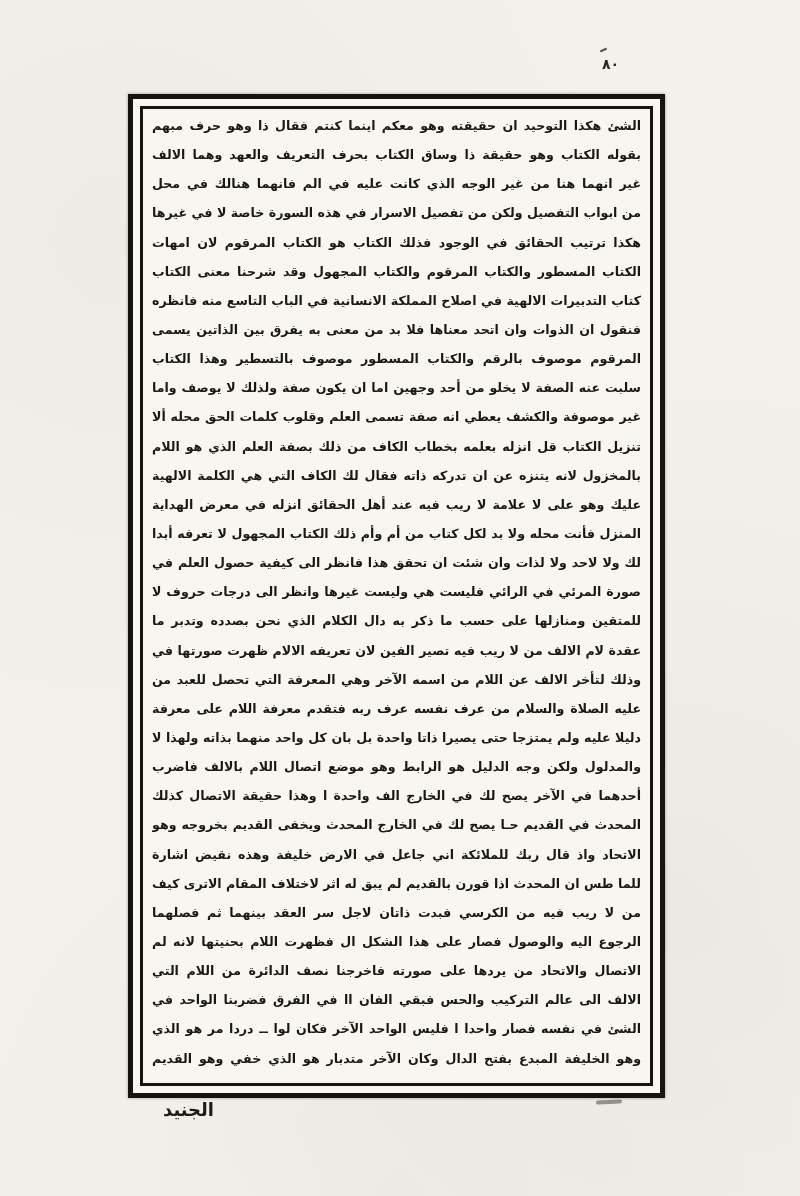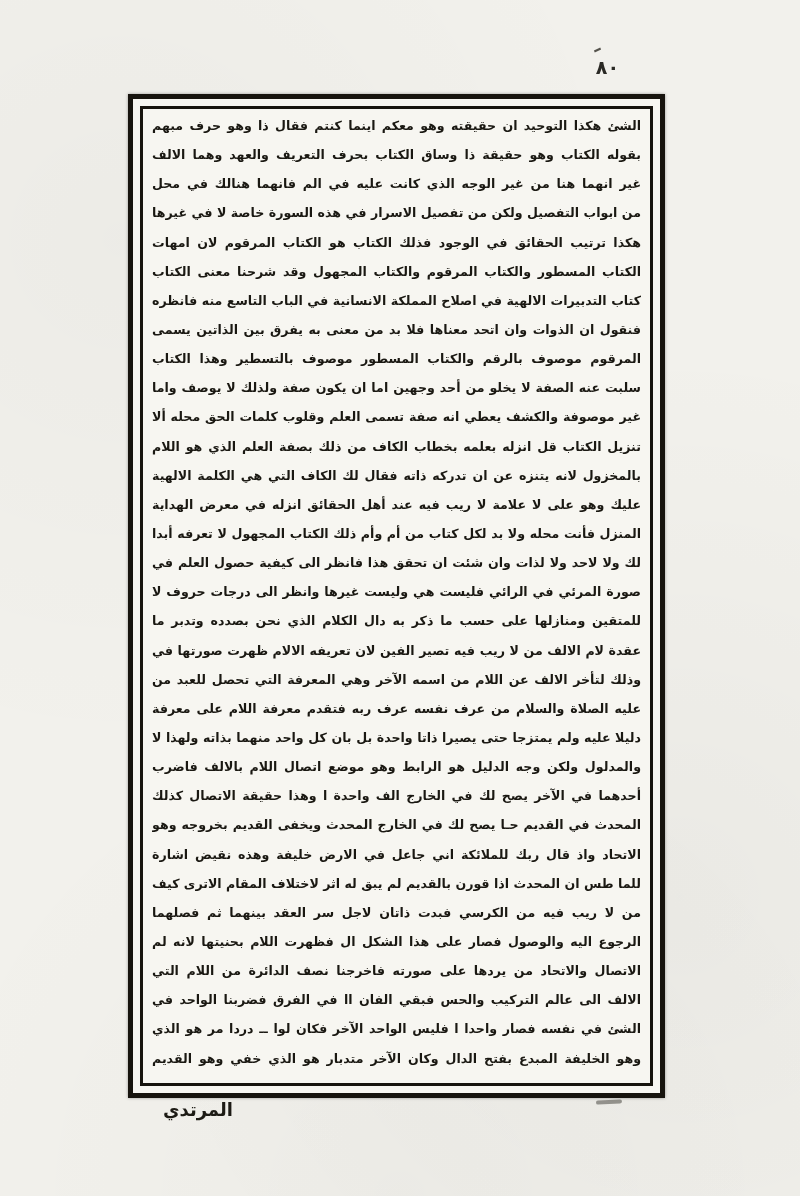--- a/index.html
+++ b/index.html
@@ -7,21 +7,21 @@
     width:800px;height:1196px;position:relative;overflow:hidden;
     background:#f2f1ec;
     background-image:
       radial-gradient(circle at 15% 20%, rgba(0,0,0,0.025), transparent 45%),
       radial-gradient(circle at 85% 75%, rgba(0,0,0,0.03), transparent 50%),
       radial-gradient(circle at 50% 100%, rgba(0,0,0,0.02), transparent 40%);
     font-family:"DejaVu Sans", sans-serif;
   }
   .page-number{
     position:absolute;top:56px;right:181px;
-    font-size:19px;font-weight:bold;color:#2b2a25;letter-spacing:1px;
+    font-size:14px;font-weight:bold;color:#2b2a25;letter-spacing:1px;
   }
   .page-number::before{
     content:"";position:absolute;top:-7px;left:-2px;width:7px;height:2px;
     background:#55534c;transform:rotate(-25deg);
   }
   .frame-outer{
     position:absolute;left:128px;top:94px;width:537px;height:1004px;
     box-sizing:border-box;border:5px solid #17140e;background:#f7f6f1;
     box-shadow:0 0 3px rgba(0,0,0,0.35);
   }
@@ -88,13 +88,13 @@
         <div class="line">الاتصال والاتحاد من يردها على صورته فاخرجنا نصف الدائرة من اللام التي خفيت في لام</div>
         <div class="line">الالف الى عالم التركيب والحس فبقي الفان اا في الفرق فضربنا الواحد في الواحد وهو ضرب</div>
         <div class="line">الشئ في نفسه فصار واحدا ا فليس الواحد الآخر فكان لوا ــ دردا مر هو الذي ظهر</div>
         <div class="line">وهو الخليفة المبدع بفتح الدال وكان الآخر متدبار هو الذي خفي وهو القديم المبدع فلا يعرف</div>
       </div>
   </div>
 </div>
 
 <div class="smudge"></div>
 
-<div class="catchword">المرتدي</div>
+<div class="catchword">الجنيد</div>
 
 </body></html>

